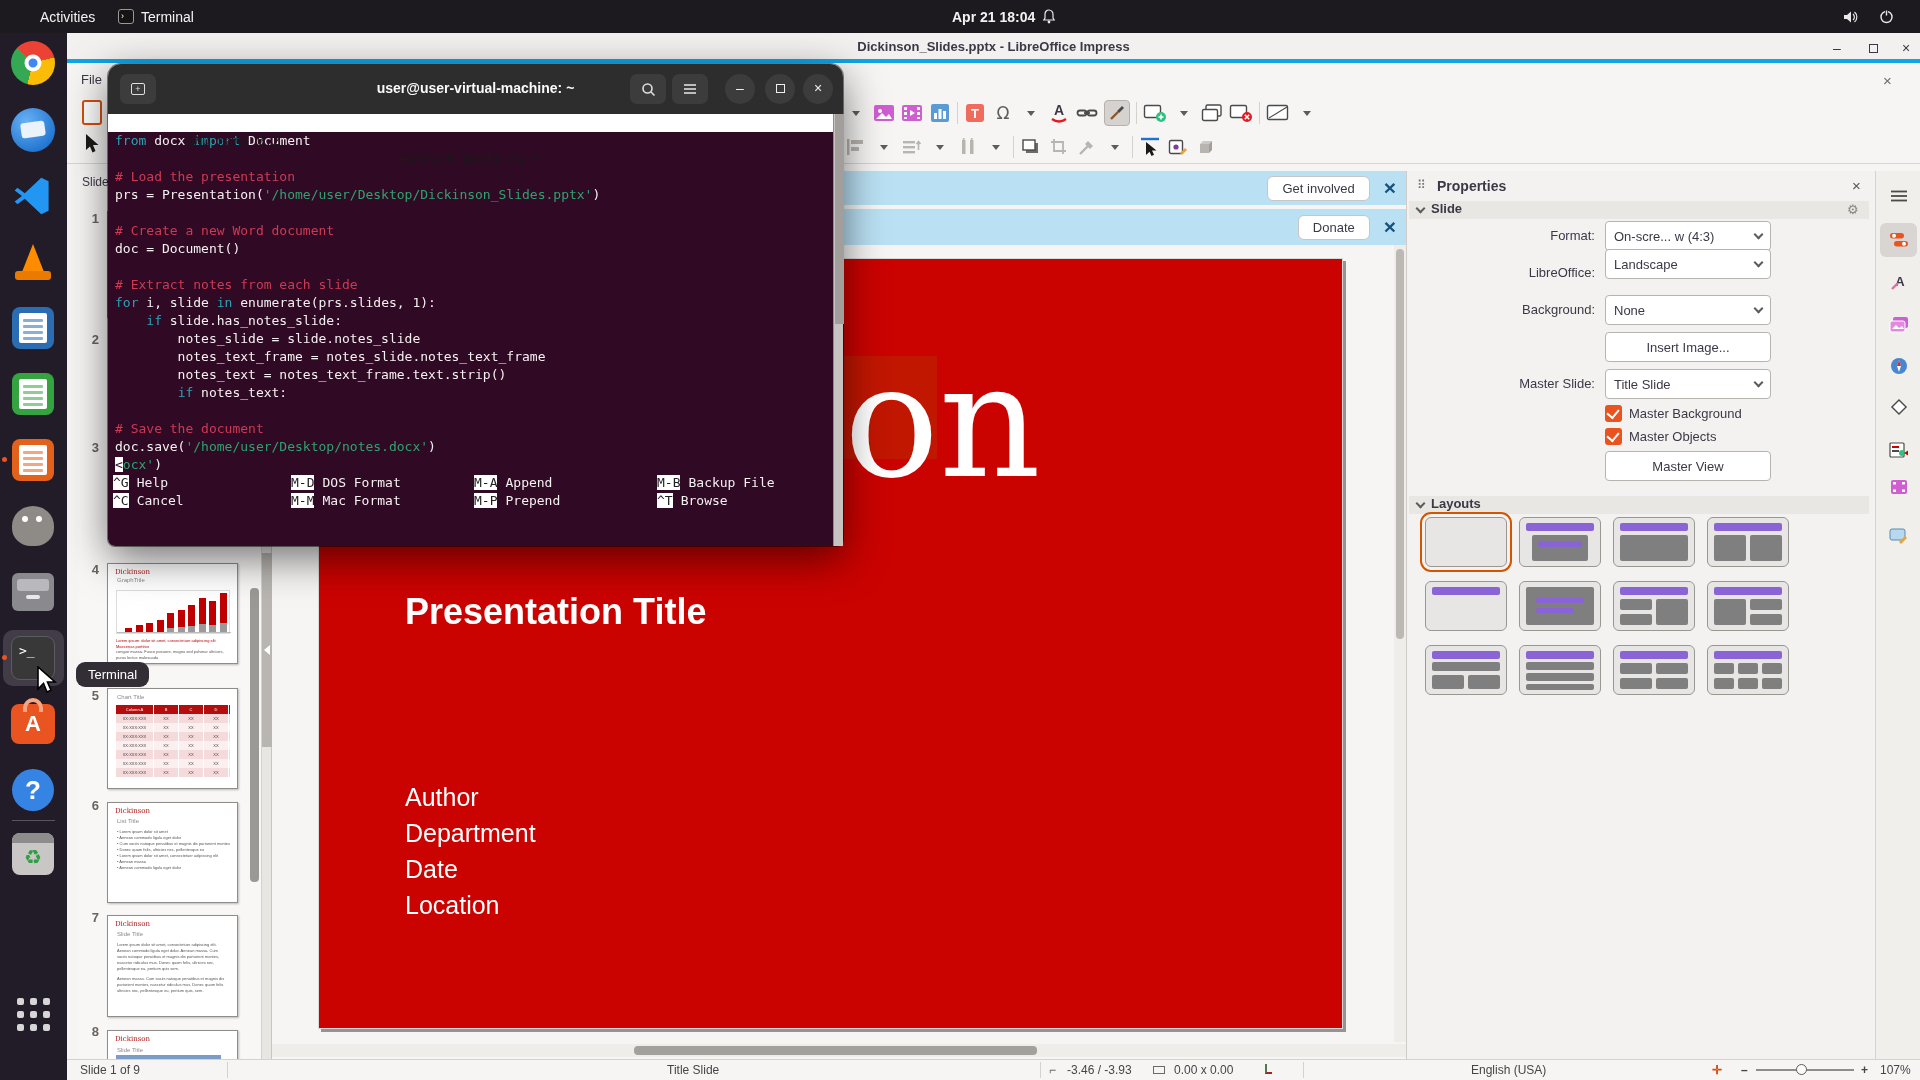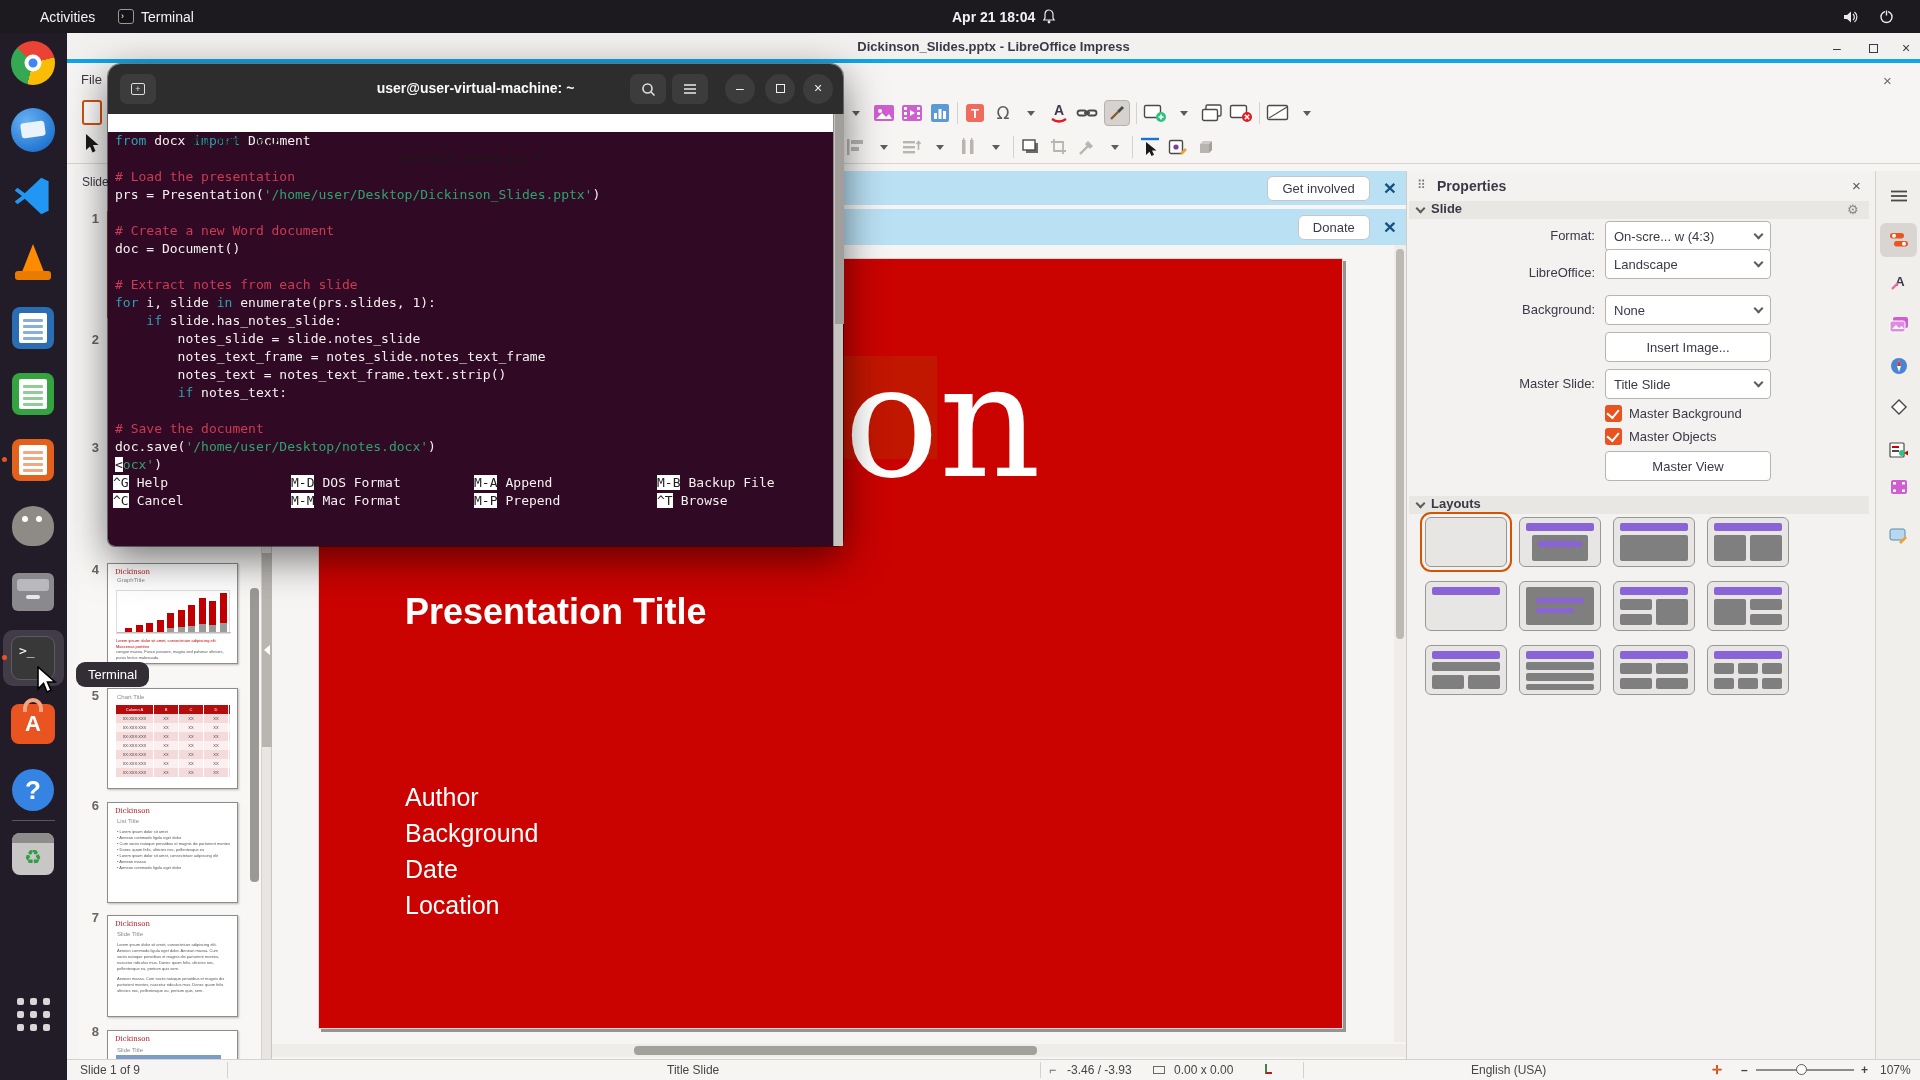--- a/index.html
+++ b/index.html
@@ -482,21 +482,21 @@
       </div>
 
     <div id="canvas-area">
       <div id="slide" style="background: rgb(202, 3, 1);">
         <div id="logo-box" style="background: rgb(193, 22, 0);">
           <div id="logo-frag">on</div>
         </div>
         <div id="slide-title">Presentation Title</div>
         <div id="slide-body">
             <div>Author</div>
-            <div>Background</div>
+            <div>Department</div>
             <div>Date</div>
             <div>Location</div>
           </div>
       </div>
       <div class="hscroll">
           <div class="hthumb"></div>
         </div>
       <div class="vscroll">
           <div class="vthumb"></div>
         </div>

